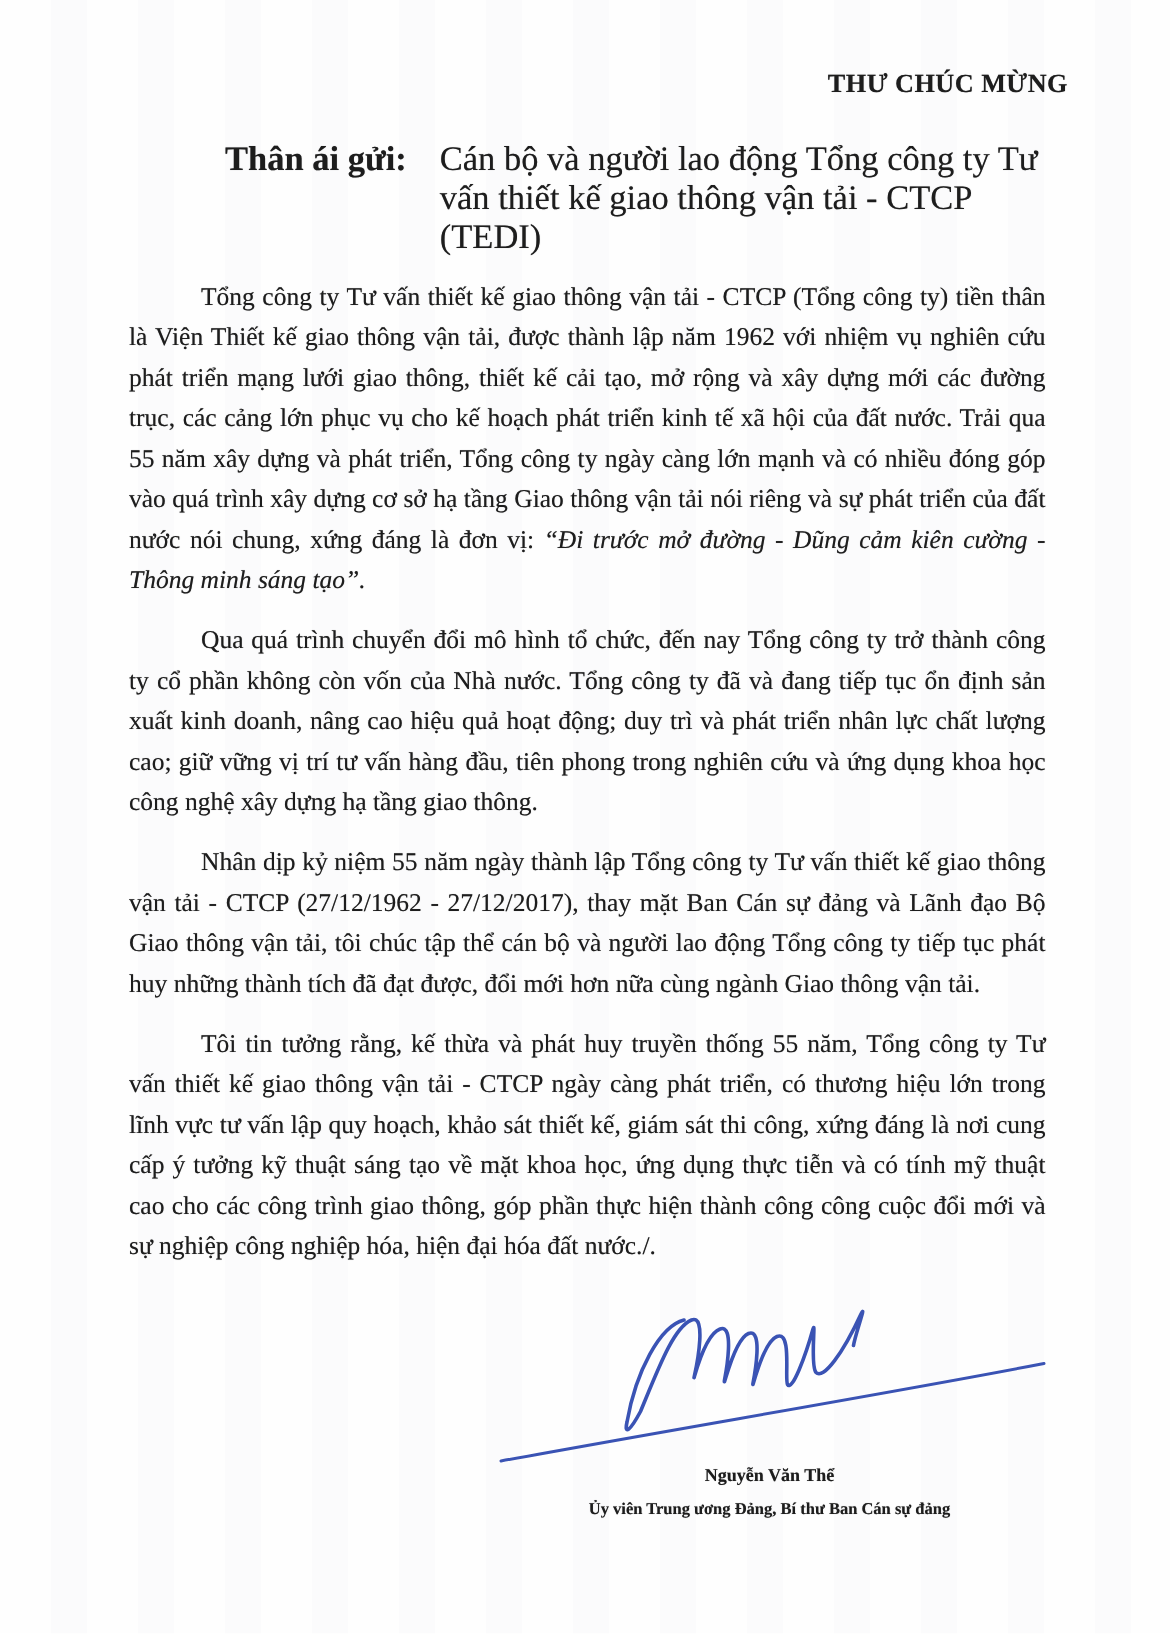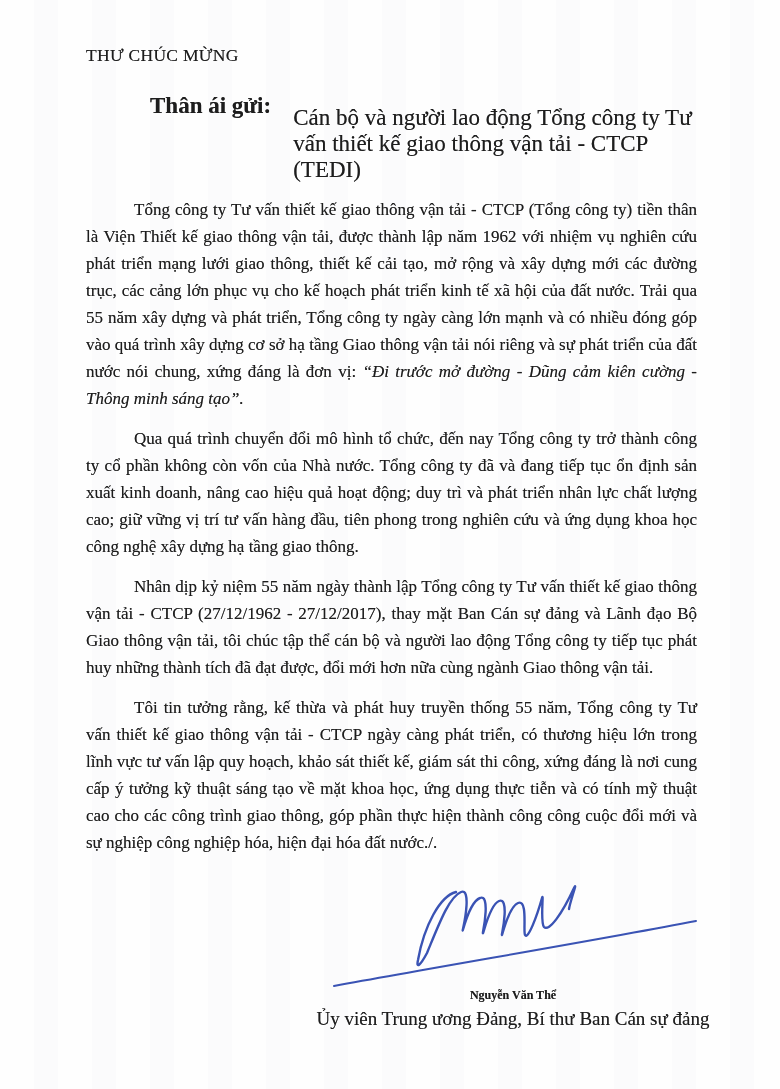--- a/index.html
+++ b/index.html
@@ -17,40 +17,39 @@
     font-family: "Liberation Serif", "DejaVu Serif", serif;
     background:
       repeating-linear-gradient(90deg,
         #fefefe 0px, #fefefe 34px,
         #fbfbfc 34px, #fbfbfc 58px);
   }
   .content {
     padding: 44px 68px 0 86px;
   }
   .title-block {
-    text-align: left;
-    font-weight: normal;
+    text-align: right;
+    font-weight: bold;
     font-size: 17.5px;
     line-height: 23px;
     letter-spacing: 0.3px;
   }
   .salutation {
     display: flex;
     margin: 26px 0 0 64px;
     font-size: 23px;
     line-height: 26px;
   }
   .salutation .label {
     font-weight: bold;
     white-space: nowrap;
     margin-right: 22px;
   }
   .salutation .recipient {
     width: 436px;
-    margin-top: 12px;
   }
   .body-text p {
     margin: 13px 15px 0 0;
     text-align: justify;
     text-indent: 48px;
     font-size: 17px;
     line-height: 27px;
   }
   .italic { font-style: italic; }
   .sig-block {
@@ -63,22 +62,22 @@
     width: 430px;
     height: 126px;
   }
   .sig-name {
     font-weight: bold;
     font-size: 12px;
     line-height: 23px;
     margin-top: -6px;
   }
   .sig-role {
-    font-weight: normal;
-    font-size: 19px;
+    font-weight: bold;
+    font-size: 11px;
     line-height: 23px;
   }
   
   .content { text-shadow: 0 0 0.45px rgba(20,20,20,0.55); }
 </style>
 </head>
 <body>
 
 <div class="page">
   <div class="content">

